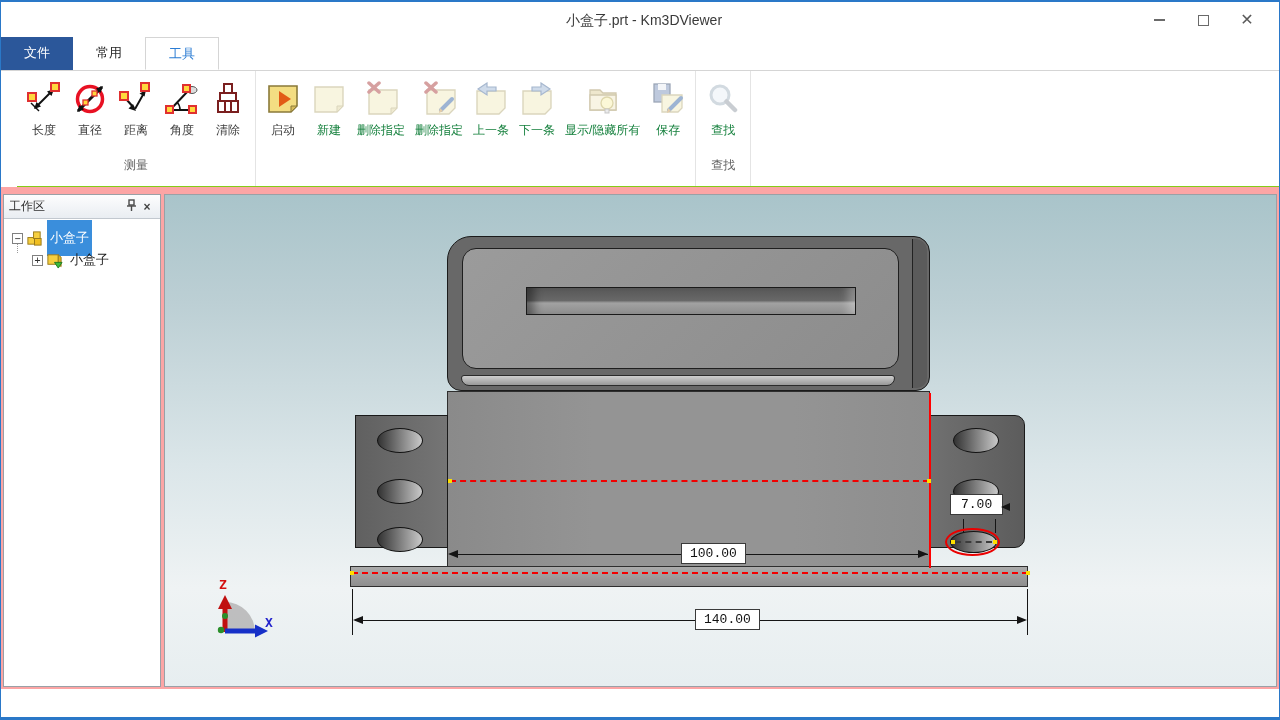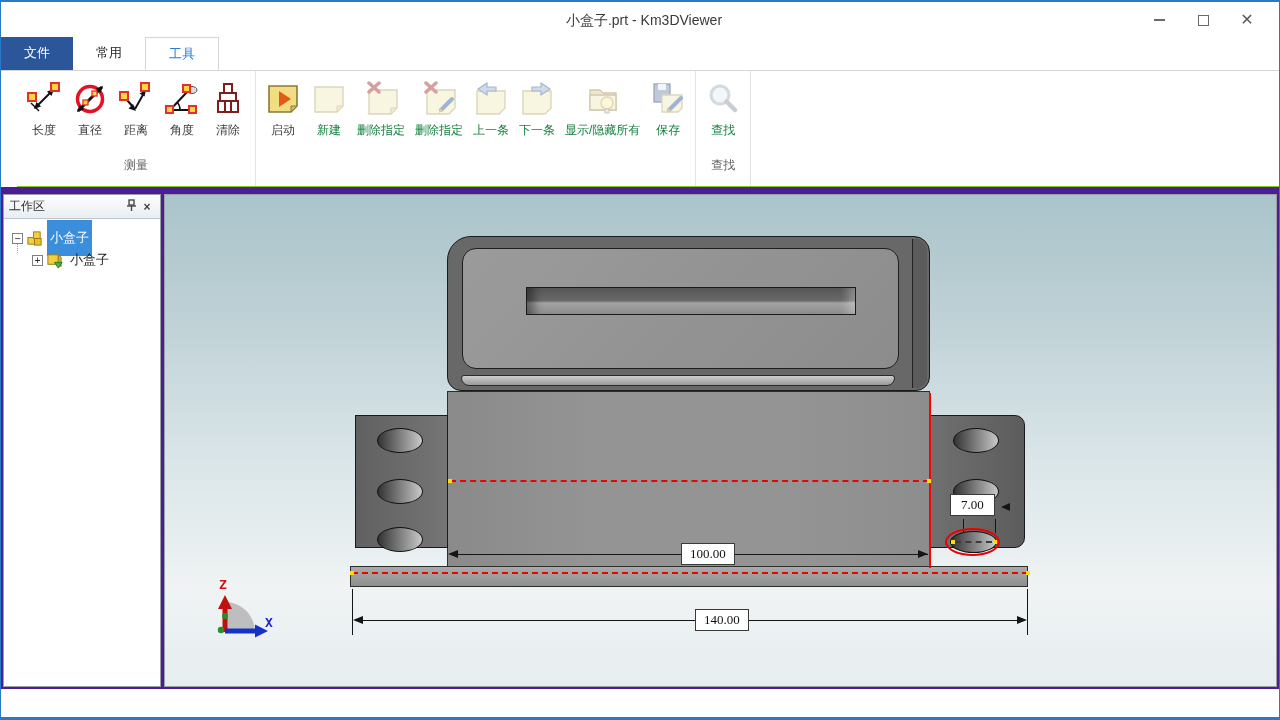--- a/index.html
+++ b/index.html
@@ -31,21 +31,21 @@
   .rgroup { display:flex; flex-direction:column; border-right:1px solid #e4e4e4; padding:2px 4px 0 4px; }
   .rbuttons { display:flex; flex:1; align-items:flex-start; padding-top:6px; }
   .rbtn { display:flex; flex-direction:column; align-items:center; padding:2px 5px; min-width:46px; }
   .rbtn .icon { width:36px; height:36px; margin-bottom:5px; }
   .rbtn .lbl { font-size:12px; color:#3d3d3d; white-space:nowrap; }
   .rbtn.disabled .icon { opacity:.55; filter:saturate(.65); }
   .rbtn.disabled .lbl { color:#15803d; }
   .rgroup-label { text-align:center; font-size:12px; color:#5f5f5f; padding:4px 0 12px 0; }
 
   
-  .main { position:absolute; top:185px; left:0; right:0; bottom:28px; background:#4c1d95; }
+  .main { position:absolute; top:185px; left:0; right:0; bottom:28px; background:#fca5a5; }
 
   
   .left-panel { position:absolute; left:2px; top:7px; width:158px; bottom:2px;
                 background:#fff; border:1px solid #9aa0a6; }
   .panel-header { height:24px; background:linear-gradient(#fdfdfd,#e9edf2);
                   border-bottom:1px solid #c2c8cf; display:flex; align-items:center; padding:0 5px;
                   font-size:12px; color:#2e2e2e; }
   .panel-header .ph-title { flex:1; }
   .panel-header .ph-btn { width:16px; text-align:center; color:#444; font-size:12px; }
   .tree { padding:8px 2px; font-size:13px; color:#1a1a1a; position:relative; }
@@ -94,21 +94,21 @@
 
   
   .red-vline { left:764px; top:198px; width:2px; height:175px; background:#f00; }
   .red-dash { height:0; border-top:2px dashed #f20000; }
   .ydot { width:4px; height:4px; background:#ffe000; }
   .dim-line { height:0; border-top:1px solid #151515; }
   .ext-line { width:1px; background:#151515; }
   .arr { width:0; height:0; }
   .arr.l { border-top:4px solid transparent; border-bottom:4px solid transparent; border-right:10px solid #151515; }
   .arr.r { border-top:4px solid transparent; border-bottom:4px solid transparent; border-left:10px solid #151515; }
-  .dim-label { background:#fff; border:1px solid #3a3a3a; font-family:Liberation Serif, serif;
+  .dim-label { background:#fff; border:1px solid #3a3a3a; font-family:Liberation Mono, monospace;
                font-size:13px; color:#111; padding:2px 8px; white-space:nowrap; }
   .leader { width:1px; background:#151515; }
   .red-ellipse { width:55px; height:28px; border:2.5px solid #ea0000; border-radius:50%; }
   .hole-dash { height:0; border-top:2px dashed #3c3c3c; }
 
   
   .axis-label { font-size:13px; font-family:"DejaVu Sans Mono",monospace; font-weight:bold; }
   .axis-z { color:#d41111; left:54px; top:382px; }
   .axis-x { color:#2222cc; left:100px; top:420px; }
   .triad { left:40px; top:395px; }

